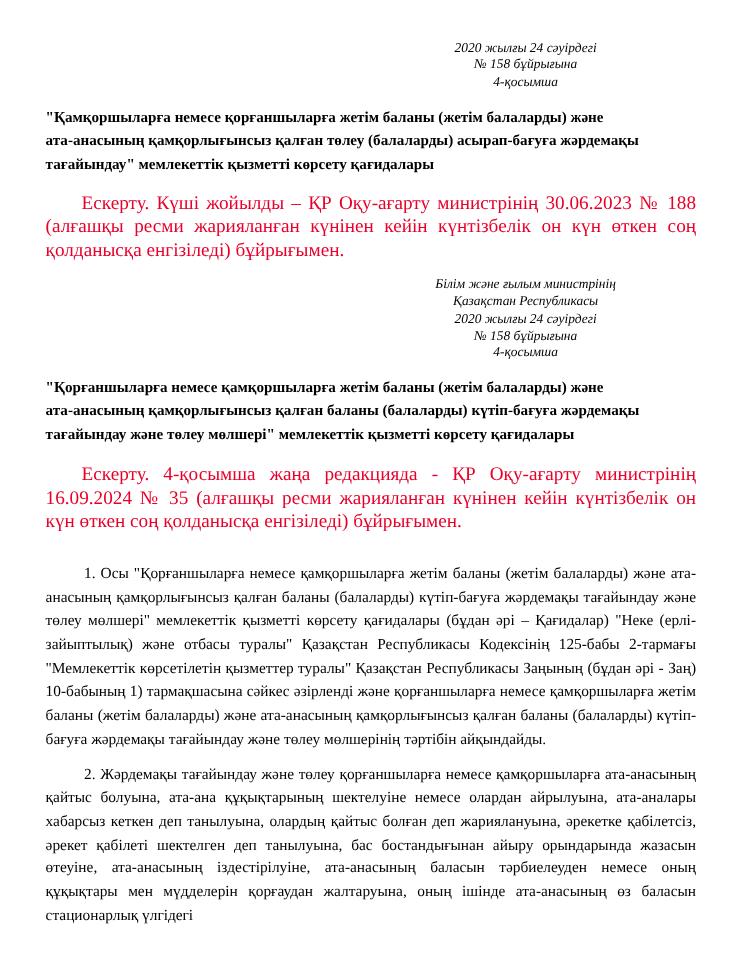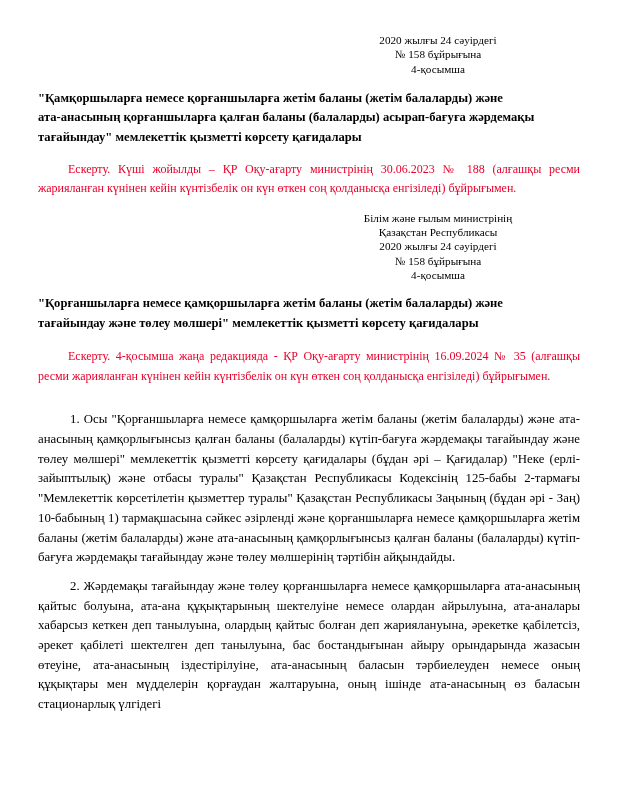--- a/index.html
+++ b/index.html
@@ -28,20 +28,21 @@
     width: 542px;
   }
 
   
   .ref-block {
     width: 100%;
     text-align: center;
     font-size: 11.2px;
     line-height: 14.3px;
     color: #000;
+    font-style: italic;
   }
   .ref-block .ref-inner {
     display: inline-block;
     text-align: center;
     margin-left: 258px;
   }
   .ref-line {
     white-space: nowrap;
   }
 
@@ -50,21 +51,21 @@
     font-weight: bold;
     font-size: 12.6px;
     line-height: 19.6px;
     text-align: left;
   }
   .doc-title .tline { display: block; }
 
   
   .note {
     color: #e8002a;
-    font-size: 12px;
+    font-size: 16px;
     line-height: 19.5px;
     text-align: justify;
     text-indent: 30px;
     text-justify: inter-word;
   }
 
   
   .chapter {
     font-weight: bold;
     font-size: 12.4px;
@@ -103,21 +104,21 @@
         <div class="ref-line">2020 жылғы 24 сәуірдегі</div>
         <div class="ref-line">№ 158 бұйрығына</div>
         <div class="ref-line">4-қосымша</div>
       </div>
     </div>
 
     <div class="sp-2"></div>
 
     <div class="doc-title">
       <span class="tline">"Қамқоршыларға немесе қорғаншыларға жетім баланы (жетім балаларды) және</span>
-      <span class="tline">ата-анасының қорғаншыларға қалған баланы (балаларды) асырап-бағуға жәрдемақы</span>
+      <span class="tline">ата-анасының қамқорлығынсыз қалған төлеу (балаларды) асырап-бағуға жәрдемақы</span>
       <span class="tline">тағайындау" мемлекеттік қызметті көрсету қағидалары</span>
     </div>
 
     <div class="sp-3"></div>
 
     <div class="note">Ескерту. Күші жойылды – ҚР Оқу-ағарту министрінің 30.06.2023 № 188 (алғашқы ресми жарияланған күнінен кейін күнтізбелік он күн өткен соң қолданысқа енгізіледі) бұйрығымен.</div>
 
     <div class="sp-4"></div>
 
     <div class="ref-block">
@@ -127,20 +128,21 @@
         <div class="ref-line">2020 жылғы 24 сәуірдегі</div>
         <div class="ref-line">№ 158 бұйрығына</div>
         <div class="ref-line">4-қосымша</div>
       </div>
     </div>
 
     <div class="sp-5"></div>
 
     <div class="doc-title">
       <span class="tline">"Қорғаншыларға немесе қамқоршыларға жетім баланы (жетім балаларды) және</span>
+      <span class="tline">ата-анасының қамқорлығынсыз қалған баланы (балаларды) күтіп-бағуға жәрдемақы</span>
       <span class="tline">тағайындау және төлеу мөлшері" мемлекеттік қызметті көрсету қағидалары</span>
     </div>
 
     <div class="sp-6"></div>
 
     <div class="note">Ескерту. 4-қосымша жаңа редакцияда - ҚР Оқу-ағарту министрінің 16.09.2024 № 35 (алғашқы ресми жарияланған күнінен кейін күнтізбелік он күн өткен соң қолданысқа енгізіледі) бұйрығымен.</div>
 
     <div class="sp-7"></div>
 
 

